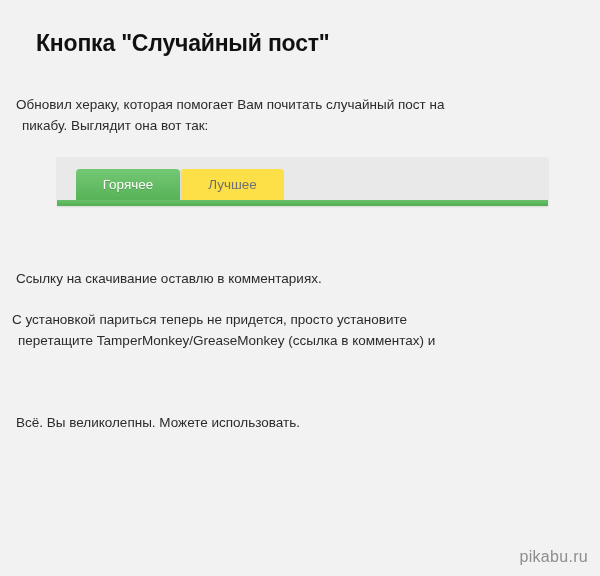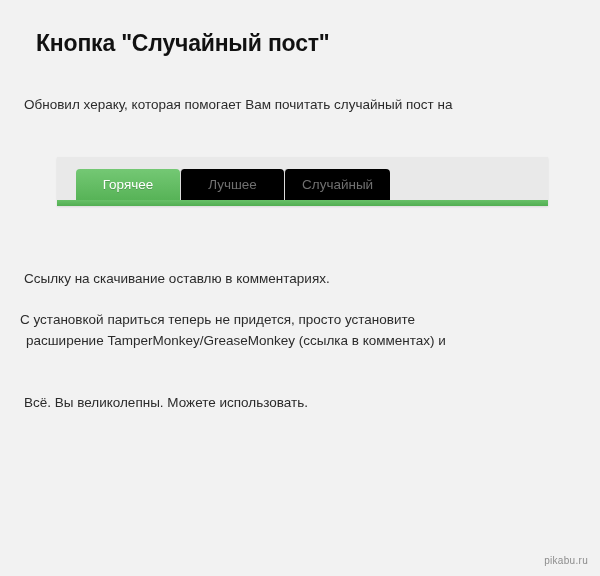--- a/index.html
+++ b/index.html
@@ -33,34 +33,33 @@
     color: #111111;
     white-space: nowrap;
   }
 
   
   .para {
     position: absolute;
     font-size: 13.5px;
     line-height: 21px;
     color: #2b2b2b;
-    margin-left: 8px;
   }
   .para .line {
     display: block;
     white-space: nowrap;
   }
   .para .line.indent {
     padding-left: 6px;
   }
 
   .para-intro { left: 16px; top: 94px; }
   .para-link  { left: 16px; top: 268px; }
   .para-inst  { left: 12px; top: 309px; }
-  .para-end   { left: 16px; top: 392px; text-align: right; }
+  .para-end   { left: 16px; top: 412px; text-align: right; }
 
   
   .tabwidget {
     position: absolute;
     left: 57px;
     top: 157px;
     width: 491px;
     height: 49px;
     background: #e9e9e9;
     box-shadow: 0 1px 2px rgba(0,0,0,0.10);
@@ -88,21 +87,21 @@
   }
   .tab.active {
     background: #62bd62;
     background-image: linear-gradient(to bottom, #74c874, #57b357);
     color: #ffffff;
     text-shadow: 0 1px 0 rgba(0,0,0,0.18);
     min-width: 104px;
     justify-content: center;
   }
   .tab.inactive {
-    background: #000000;
+    background: #fde047;
     color: #707070;
     min-width: 104px;
     border-left: 1px solid #dcdcdc;
   }
   .tab.inactive:first-of-type {
     border-left: none;
   }
   .greenbar {
     position: absolute;
     left: 0;
@@ -111,58 +110,56 @@
     height: 6px;
     background: #5cb85c;
     background-image: linear-gradient(to bottom, #68c168, #52ae52);
   }
 
   
   .watermark {
     position: absolute;
     right: 12px;
     bottom: 10px;
-    font-size: 10px;
+    font-size: 16px;
     color: #8d8d8d;
     letter-spacing: 0.3px;
   }
 </style>
 </head>
 <body>
 
 <div class="page">
 
   <div class="title">Кнопка "Случайный пост"</div>
 
   <div class="para para-intro">
     <span class="line">Обновил херaку, которая помогает Вам почитать случайный пост на</span>
+    <span class="line indent">пикабу. Выглядит она вот так:</span>
   </div>
 
   <div class="tabwidget">
     <div class="tabrow">
       <div class="tab active">
         <span>Горячее</span>
       </div>
       <div class="tab inactive">
         <span>Лучшее</span>
-      </div>
-      <div class="tab inactive">
-        <span>Случайный</span>
       </div>
     </div>
     <div class="greenbar"></div>
   </div>
 
   <div class="para para-link">
     <span class="line">Ссылку на скачивание оставлю в комментариях.</span>
   </div>
 
   <div class="para para-inst">
     <span class="line">С установкой париться теперь не придется, просто установите</span>
-    <span class="line indent">расширение TamperMonkey/GreaseMonkey (ссылка в комментах) и</span>
+    <span class="line indent">перетащите TamperMonkey/GreaseMonkey (ссылка в комментах) и</span>
   </div>
 
   <div class="para para-end">
     <span class="line">Всё. Вы великолепны. Можете использовать.</span>
   </div>
 
   <div class="watermark">pikabu.ru</div>
 
 </div>
 

